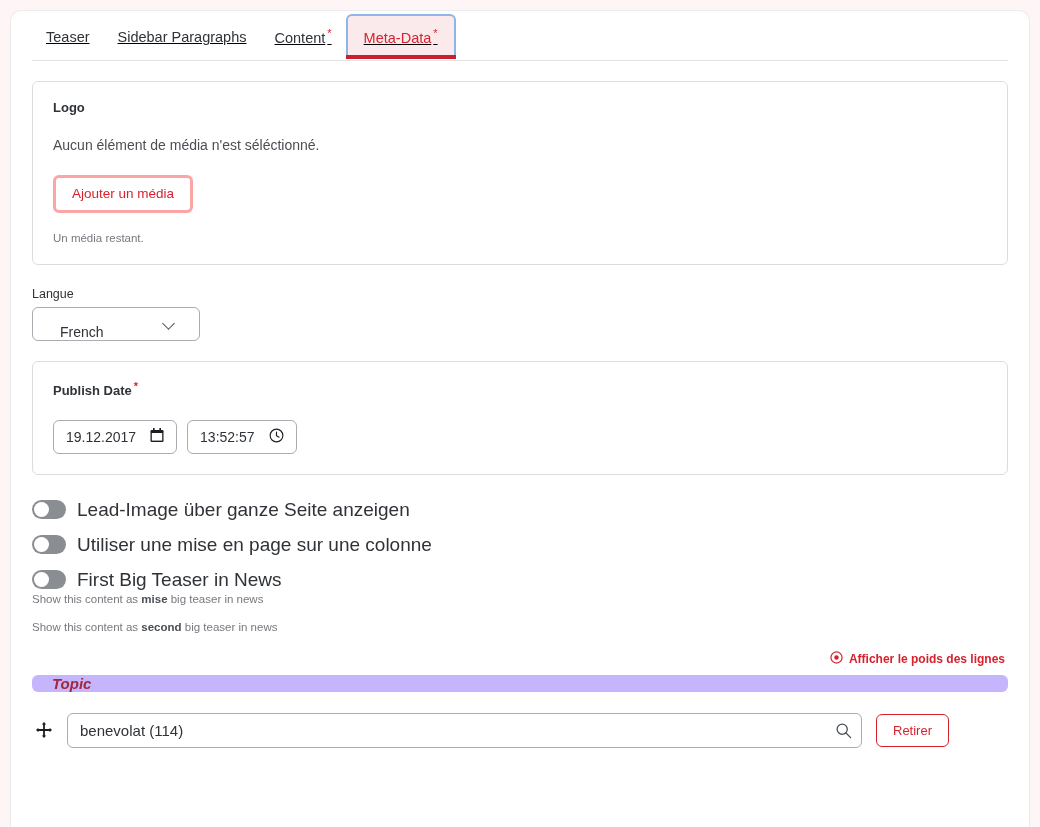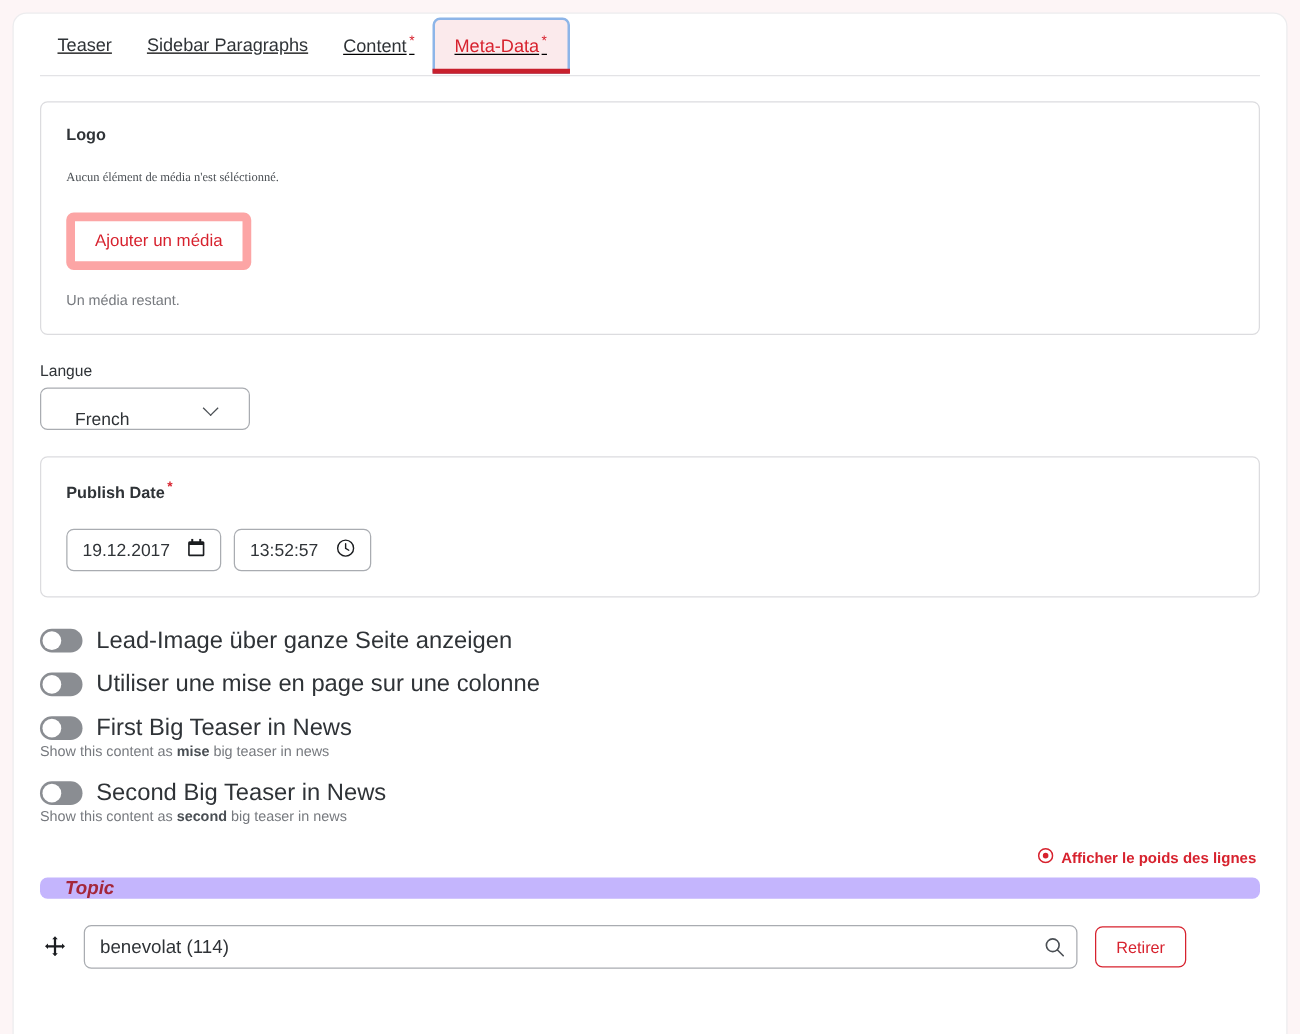--- a/index.html
+++ b/index.html
@@ -81,29 +81,28 @@
   }
   .fieldset-legend {
     font-size: 13px;
     font-weight: bold;
     color: #2f3337;
     margin: 0 0 22px 0;
   }
   .fieldset-legend .req { color: #d7222e; font-size: 11px; vertical-align: super; margin-left: 2px; }
 
   .media-empty {
-    font-size: 10px;
+    font-size: 14px;
     color: #4a4f54;
     margin: 0 0 22px 0;
-    font-family: Liberation Serif, serif;
   }
 
   .btn-outline {
     display: inline-block;
-    border: 7px solid #fca5a5;
+    border: 3px solid #fca5a5;
     color: #d7222e;
     background: #fff;
     border-radius: 6px;
     font-size: 13.5px;
     padding: 9px 16px;
     cursor: pointer;
     font-family: "Liberation Sans", sans-serif;
     line-height: 1;
   }
 
@@ -351,26 +350,20 @@
       </div>
 
       <div class="toggle-row with-desc">
         <div class="switch">
           <div class="knob"></div>
         </div>
         <span class="toggle-label">First Big Teaser in News</span>
       </div>
       <p class="toggle-desc"><span>Show this content as </span><b>mise</b><span> big teaser in news</span></p>
 
-      <div class="toggle-row with-desc">
-        <div class="switch">
-          <div class="knob"></div>
-        </div>
-        <span class="toggle-label">Second Big Teaser in News</span>
-      </div>
       <p class="toggle-desc"><span>Show this content as </span><b>second</b><span> big teaser in news</span></p>
     </div>
 
     <div class="weights-row">
       <a class="weights-link">
         <span>
           <svg width="13" height="13" viewBox="0 0 14 14" aria-hidden="true">
             <circle cx="7" cy="7" r="6" fill="none" stroke="#d7222e" stroke-width="1.3"></circle>
             <circle cx="7" cy="7" r="2.4" fill="#d7222e"></circle>
           </svg>

